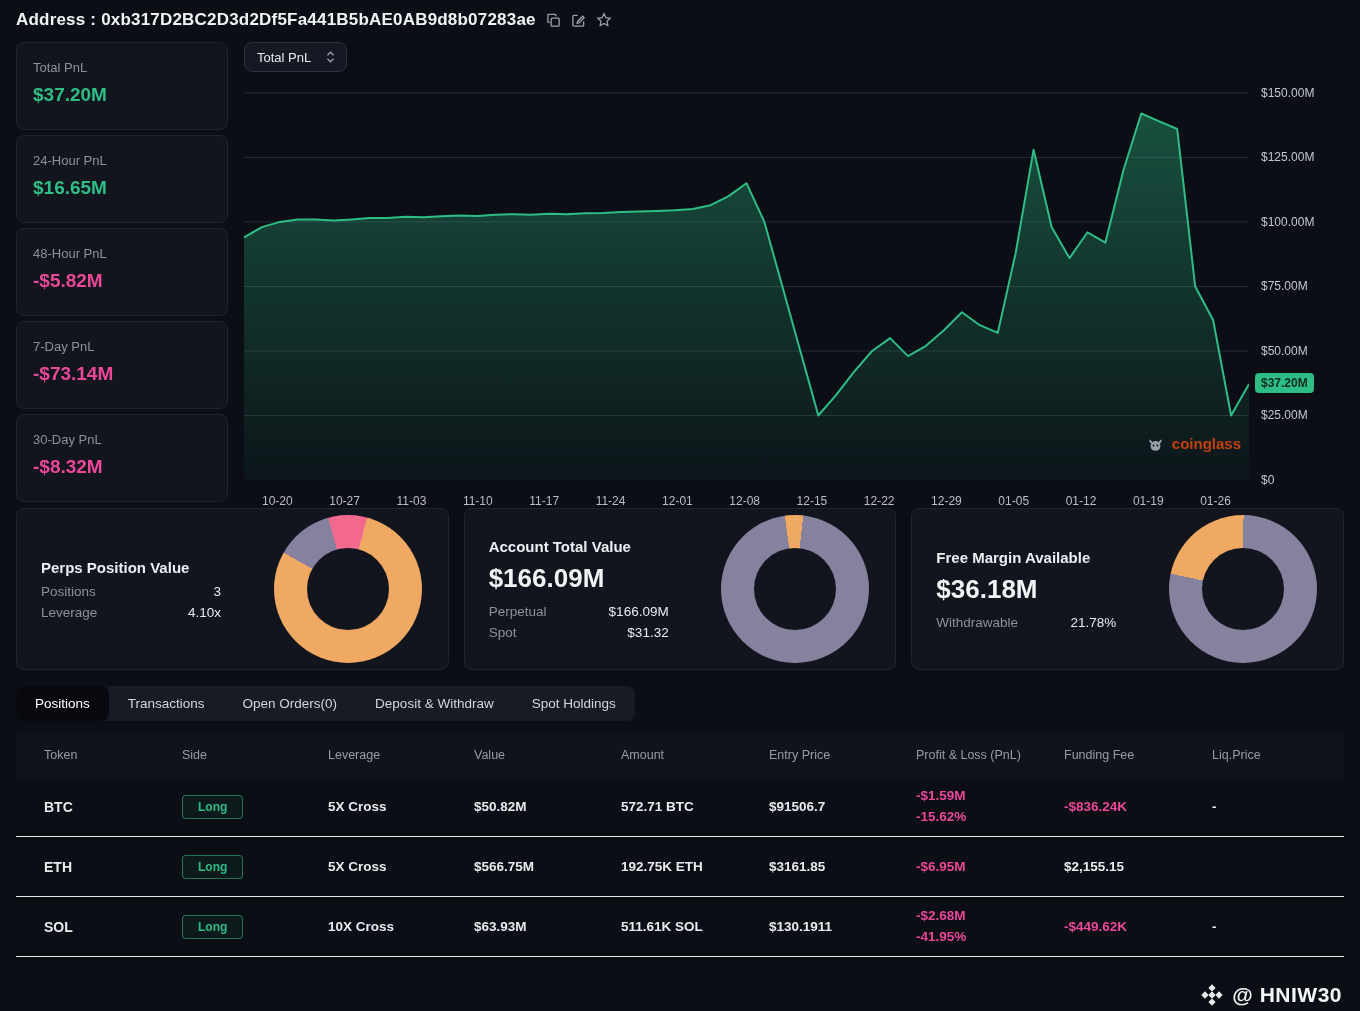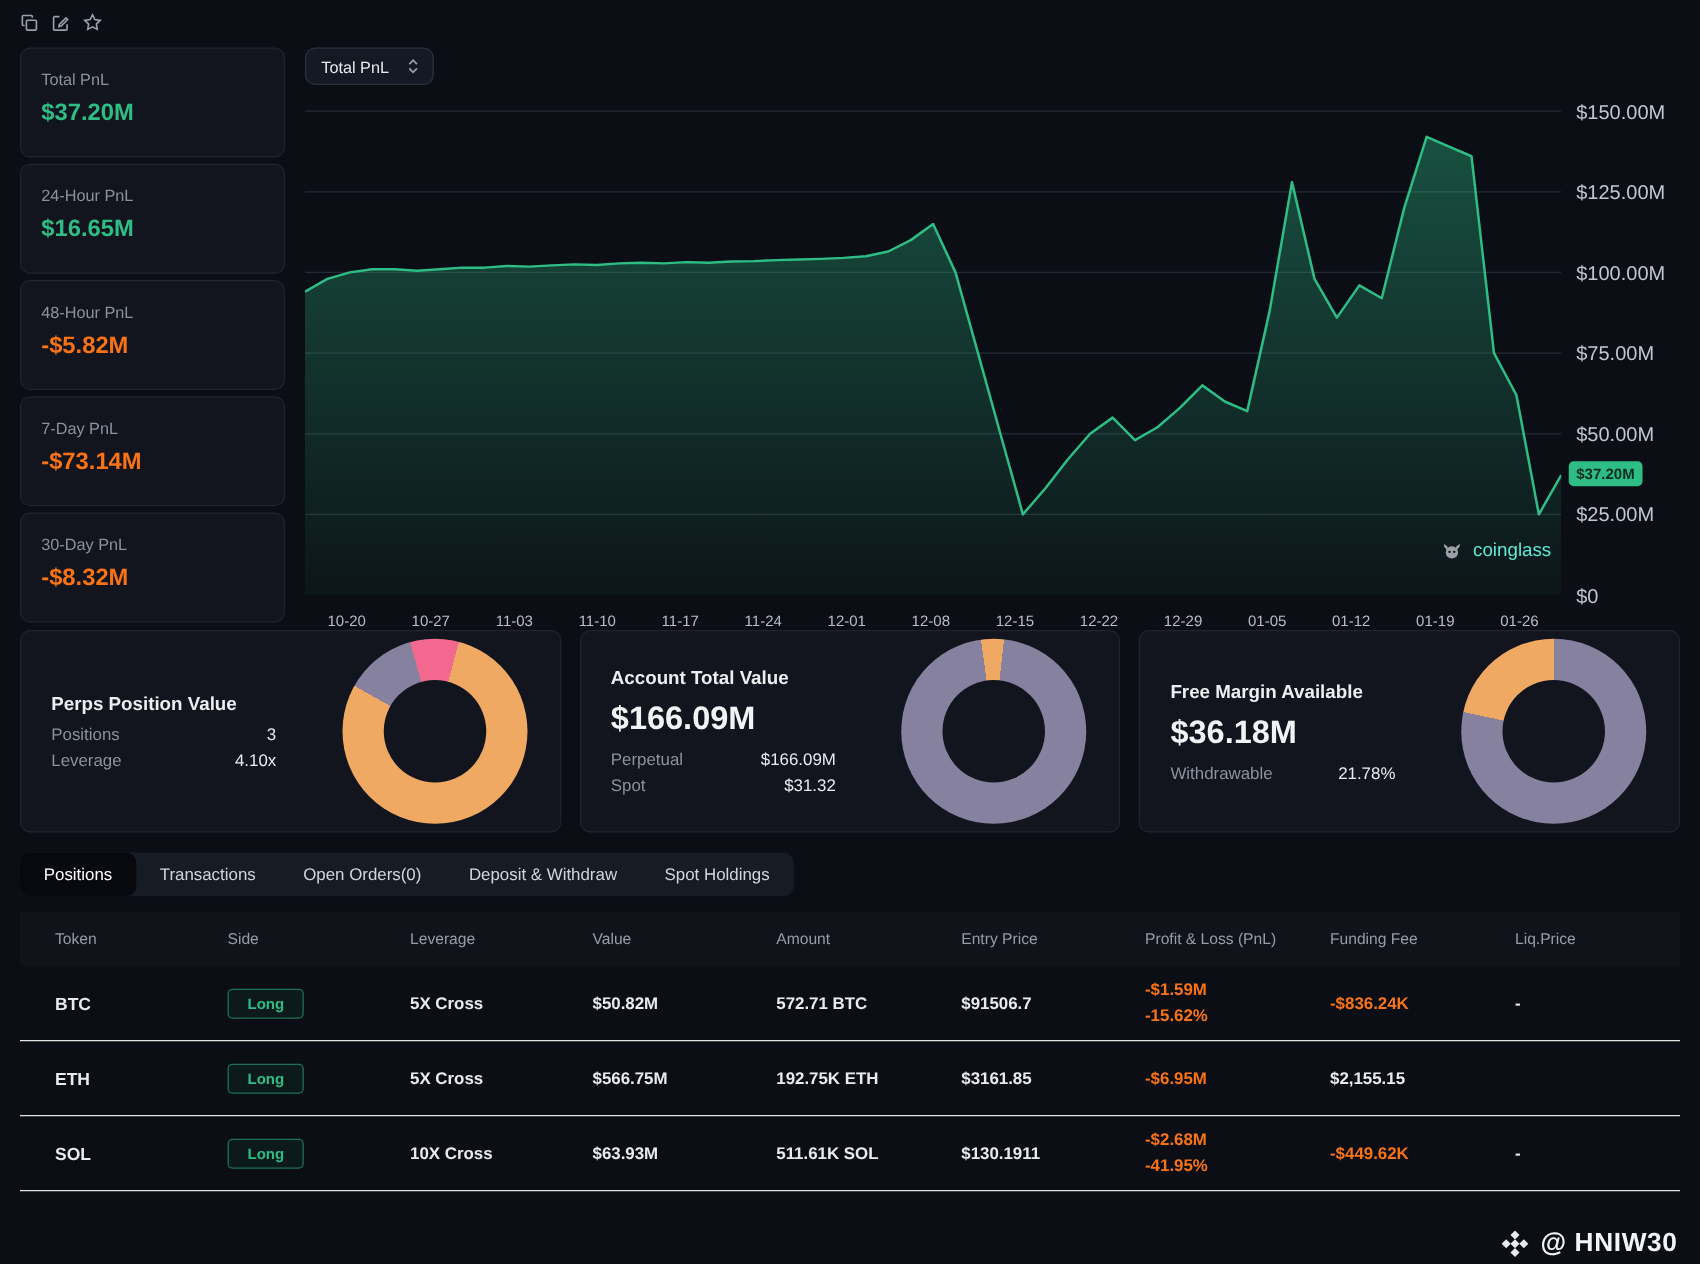--- a/index.html
+++ b/index.html
@@ -17,38 +17,38 @@
   .hdr-icon { display:inline-flex; color:#9aa0ab; cursor:pointer; }
   .hdr-icon svg { stroke:#9aa0ab; }
 
   
   .top { display:flex; gap:16px; align-items:flex-start; }
   .pnl-aside { width:212px; display:flex; flex-direction:column; gap:5px; flex:none; }
   .pnl-card { background:#12151d; border:1px solid #20242f; border-radius:8px; height:88px; padding:17px 16px; }
   .pnl-label { font-size:13px; color:#8b919d; margin-bottom:9px; }
   .pnl-value { font-size:19px; font-weight:600; }
   .pos { color:#2ebd85; }
-  .neg { color:#f97316; }
+  .neg { color:#ec4899; }
 
   .chart-section { flex:1; min-width:0; }
   .chart-select {
     display:inline-flex; align-items:center; gap:14px; height:30px; padding:0 10px 0 12px;
     background:#151924; border:1px solid #2b313d; border-radius:8px; cursor:pointer;
     font-size:13px; color:#e8eaee; margin-bottom:8px;
   }
   .chart-wrap { position:relative; height:400px; margin-right:95px; }
   #chart-svg { width:100%; height:100%; display:block; }
   .y-axis { position:absolute; left:100%; top:0; bottom:0; width:95px; }
-  .y-tick { position:absolute; left:12px; font-size:16px; color:#c2c7cf; white-space:nowrap; }
+  .y-tick { position:absolute; left:12px; font-size:12px; color:#c2c7cf; white-space:nowrap; }
   .value-badge {
     position:absolute; left:6px; background:#2ebd85; color:#0a2d20; font-size:12px; font-weight:700;
     padding:3px 6px; border-radius:4px; white-space:nowrap;
   }
-  .cg-watermark { position:absolute; right:8px; bottom:26px; display:flex; align-items:center; gap:7px;
-    color:#5eead4; font-size:15px; font-weight:400; }
+  .cg-watermark { position:absolute; right:8px; bottom:26px; display:flex; gap:7px;
+    color:#c2410c; font-size:15px; font-weight:700; }
   .x-axis { display:flex; justify-content:space-between; margin:14px 95px 0 0; padding:0 18px;gap:24px; }
   .x-tick { font-size:12px; color:#b9bec7; }
 
   
   .cards-row { display:grid; grid-template-columns:repeat(3,1fr); gap:15px; }
   .sum-card { background:#12151d; border:1px solid #20242f; border-radius:8px; height:162px;
     padding:18px 26px 18px 24px; display:flex; justify-content:space-between; align-items:center; }
   .sum-title { font-size:15px; font-weight:700; color:#eceef2; margin-bottom:8px; }
   .sum-value { font-size:26px; font-weight:700; color:#f2f3f5; margin-bottom:10px; }
   .sum-rows { display:flex; flex-direction:column; gap:6px; width:180px; }
@@ -79,20 +79,21 @@
   
   .page-watermark { position:absolute; right:18px; bottom:4px; display:flex; align-items:center; gap:9px;
     font-size:21px; font-weight:700; color:#f3f4f6; letter-spacing:.5px;text-align:center; }
 </style>
 </head>
 <body>
 
 <div class="page">
 
   <div class="page-header">
+    <span class="addr-title">Address : 0xb317D2BC2D3d2Df5Fa441B5bAE0AB9d8b07283ae</span>
     <span class="hdr-icon">
       <svg width="15" height="15" viewBox="0 0 16 16" fill="none" stroke-width="1.4">
         <rect x="5.5" y="5.5" width="8.5" height="8.5" rx="1"></rect>
         <path d="M10.5 3.5v-1.2c0-.4-.3-.8-.8-.8H2.8c-.4 0-.8.4-.8.8v6.9c0 .4.4.8.8.8h1.2"></path>
       </svg>
     </span>
     <span class="hdr-icon">
       <svg width="15" height="15" viewBox="0 0 16 16" fill="none" stroke-width="1.4">
         <path d="M13.5 9v4a1 1 0 0 1-1 1H3a1 1 0 0 1-1-1V3.5a1 1 0 0 1 1-1h4"></path>
         <path d="M8.5 10.5l-2 .5.5-2L12.5 3.5l1.5 1.5z"></path>

